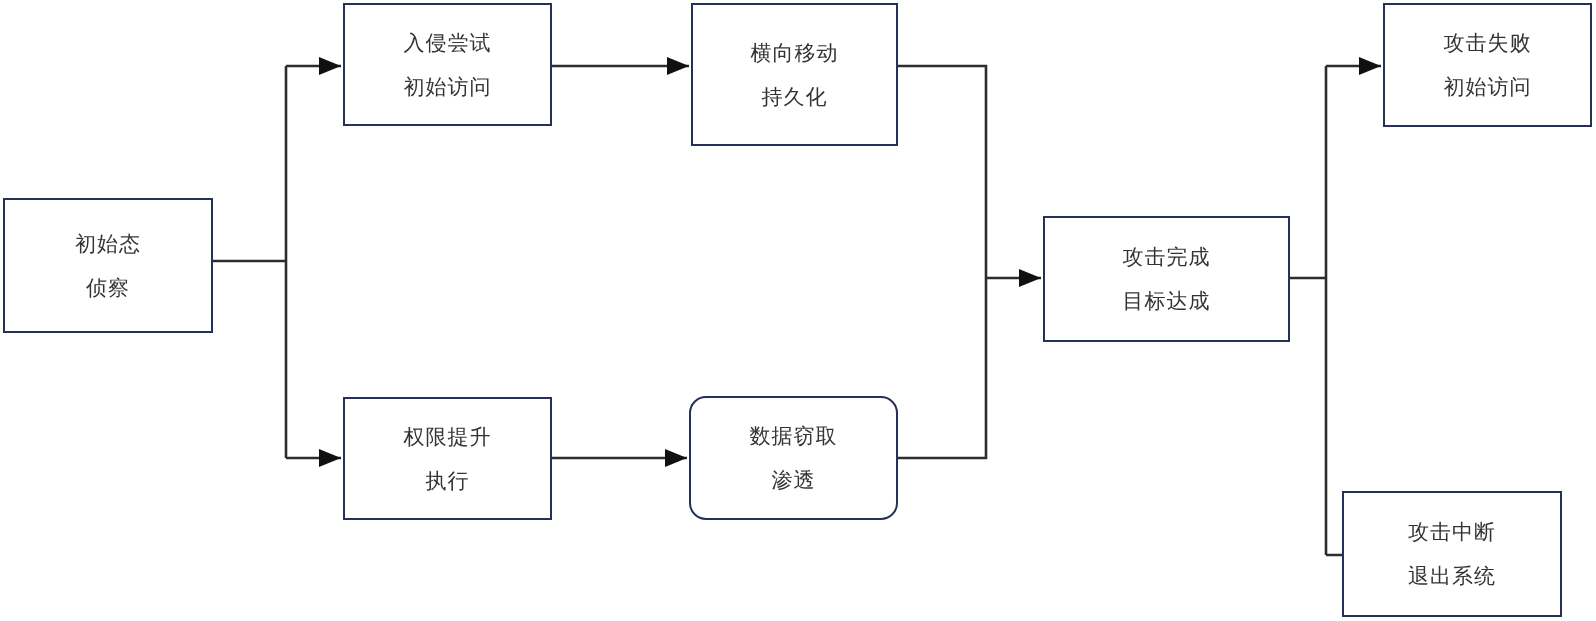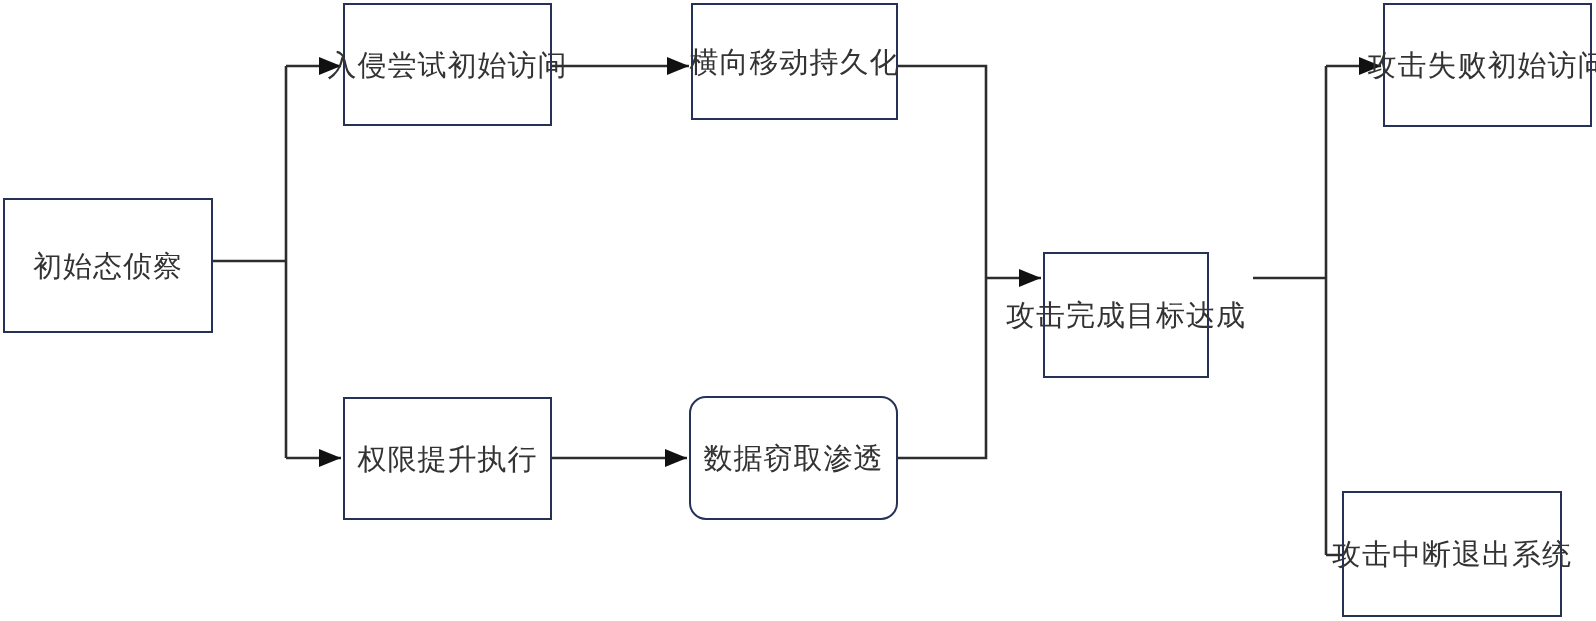--- a/index.html
+++ b/index.html
@@ -20,38 +20,38 @@
     left: 0; top: 0;
     width: 1596px;
     height: 621px;
   }
   .node {
     position: absolute;
     box-sizing: border-box;
     border: 2.5px solid #263158;
     background: #ffffff;
     display: flex;
-    flex-direction: row;
+    flex-direction: column;
     align-items: center;
     justify-content: center;
     text-align: center;
     color: #333333;
-    font-size: 29px;
+    font-size: 21px;
     line-height: 44px;
     letter-spacing: 1px;
   }
   .node span { display: block; white-space: nowrap; }
 
   
   #n-initial      { left:   3px; top: 198px; width: 210px; height: 135px; }
   #n-intrusion    { left: 343px; top:   3px; width: 209px; height: 123px; }
-  #n-lateral      { left: 691px; top:   3px; width: 207px; height: 117px; text-align: right; }
+  #n-lateral      { left: 691px; top:   3px; width: 207px; height: 143px; text-align: right; }
   #n-privilege    { left: 343px; top: 397px; width: 209px; height: 123px; }
   #n-exfiltration { left: 689px; top: 396px; width: 209px; height: 124px; border-radius: 17px; }
-  #n-complete     { left:1043px; top: 216px; width: 166px; height: 126px; margin-top: 36px; }
+  #n-complete     { left:1043px; top: 216px; width: 247px; height: 126px; }
   #n-failed       { left:1383px; top:   3px; width: 209px; height: 124px; justify-content: center; }
   #n-aborted      { left:1342px; top: 491px; width: 220px; height: 126px; }
 
   .edge {
     fill: none;
     stroke: #2d2d2d;
     stroke-width: 2.6px;
   }
 </style>
 </head>

